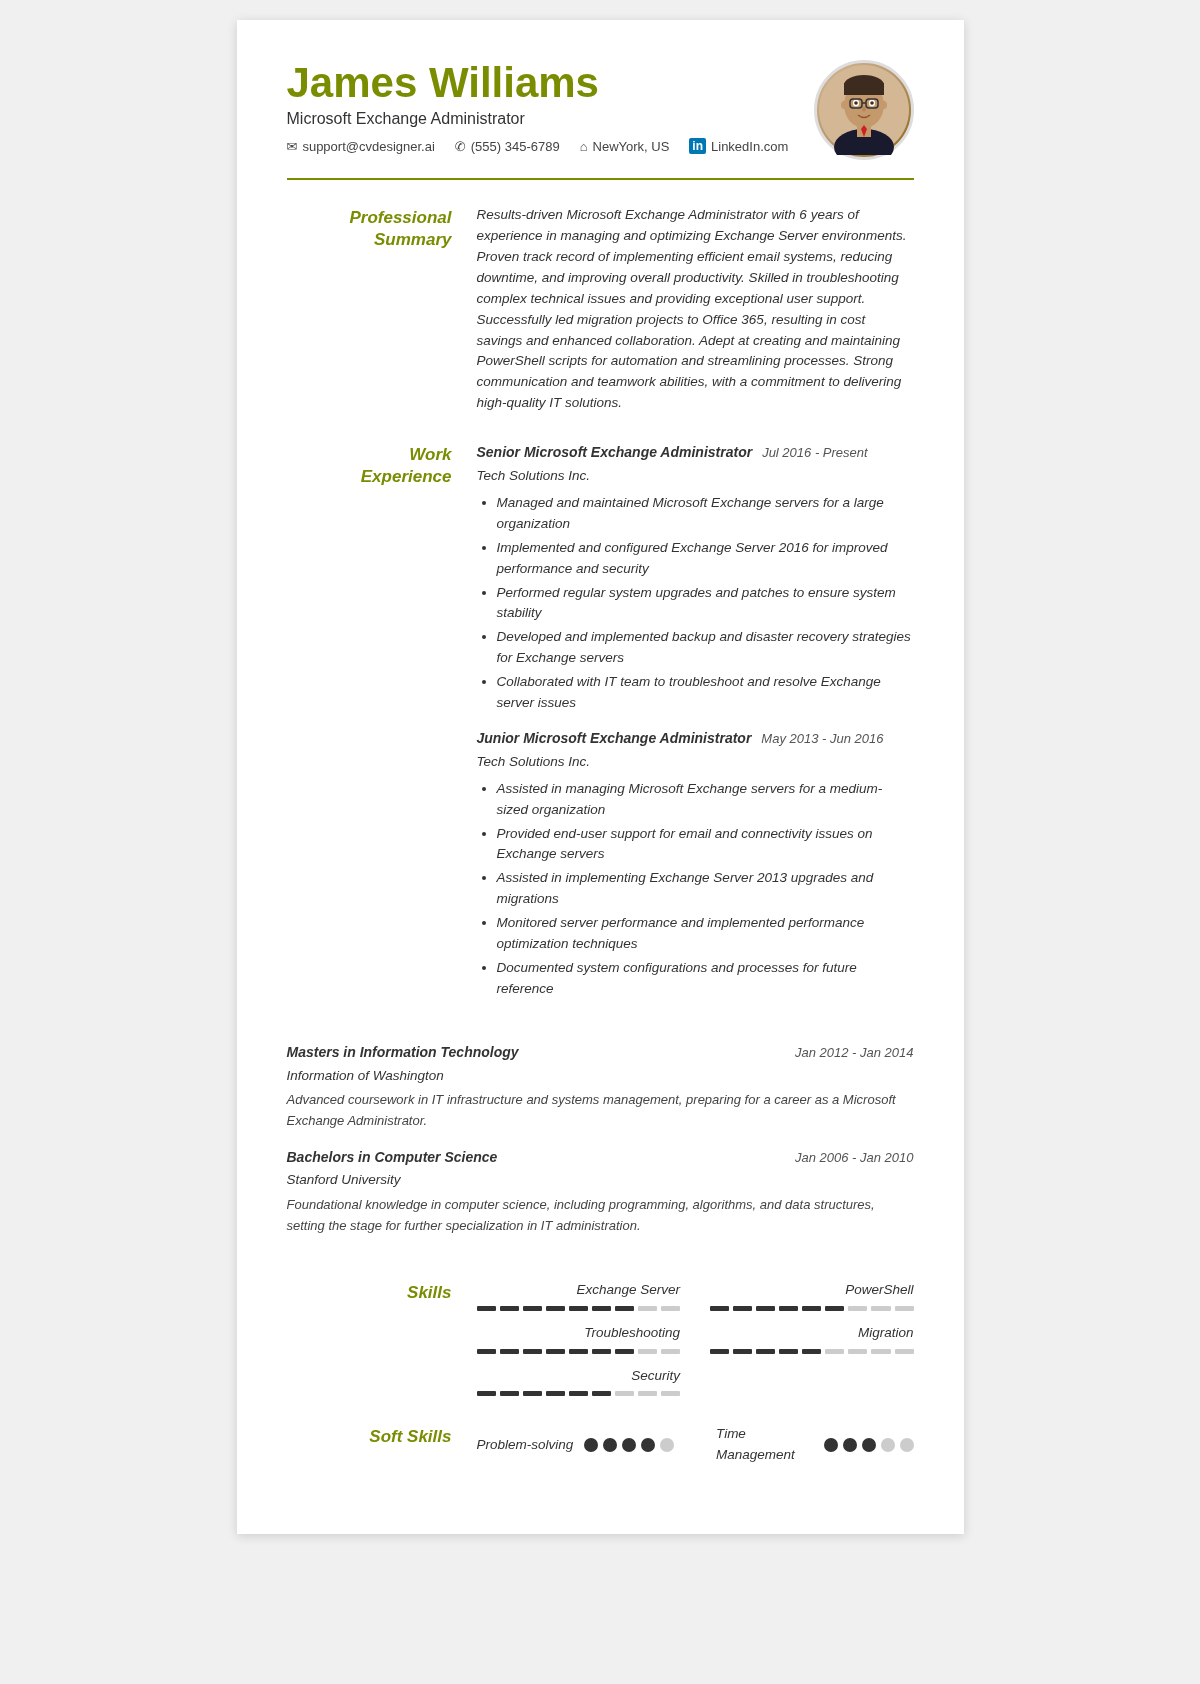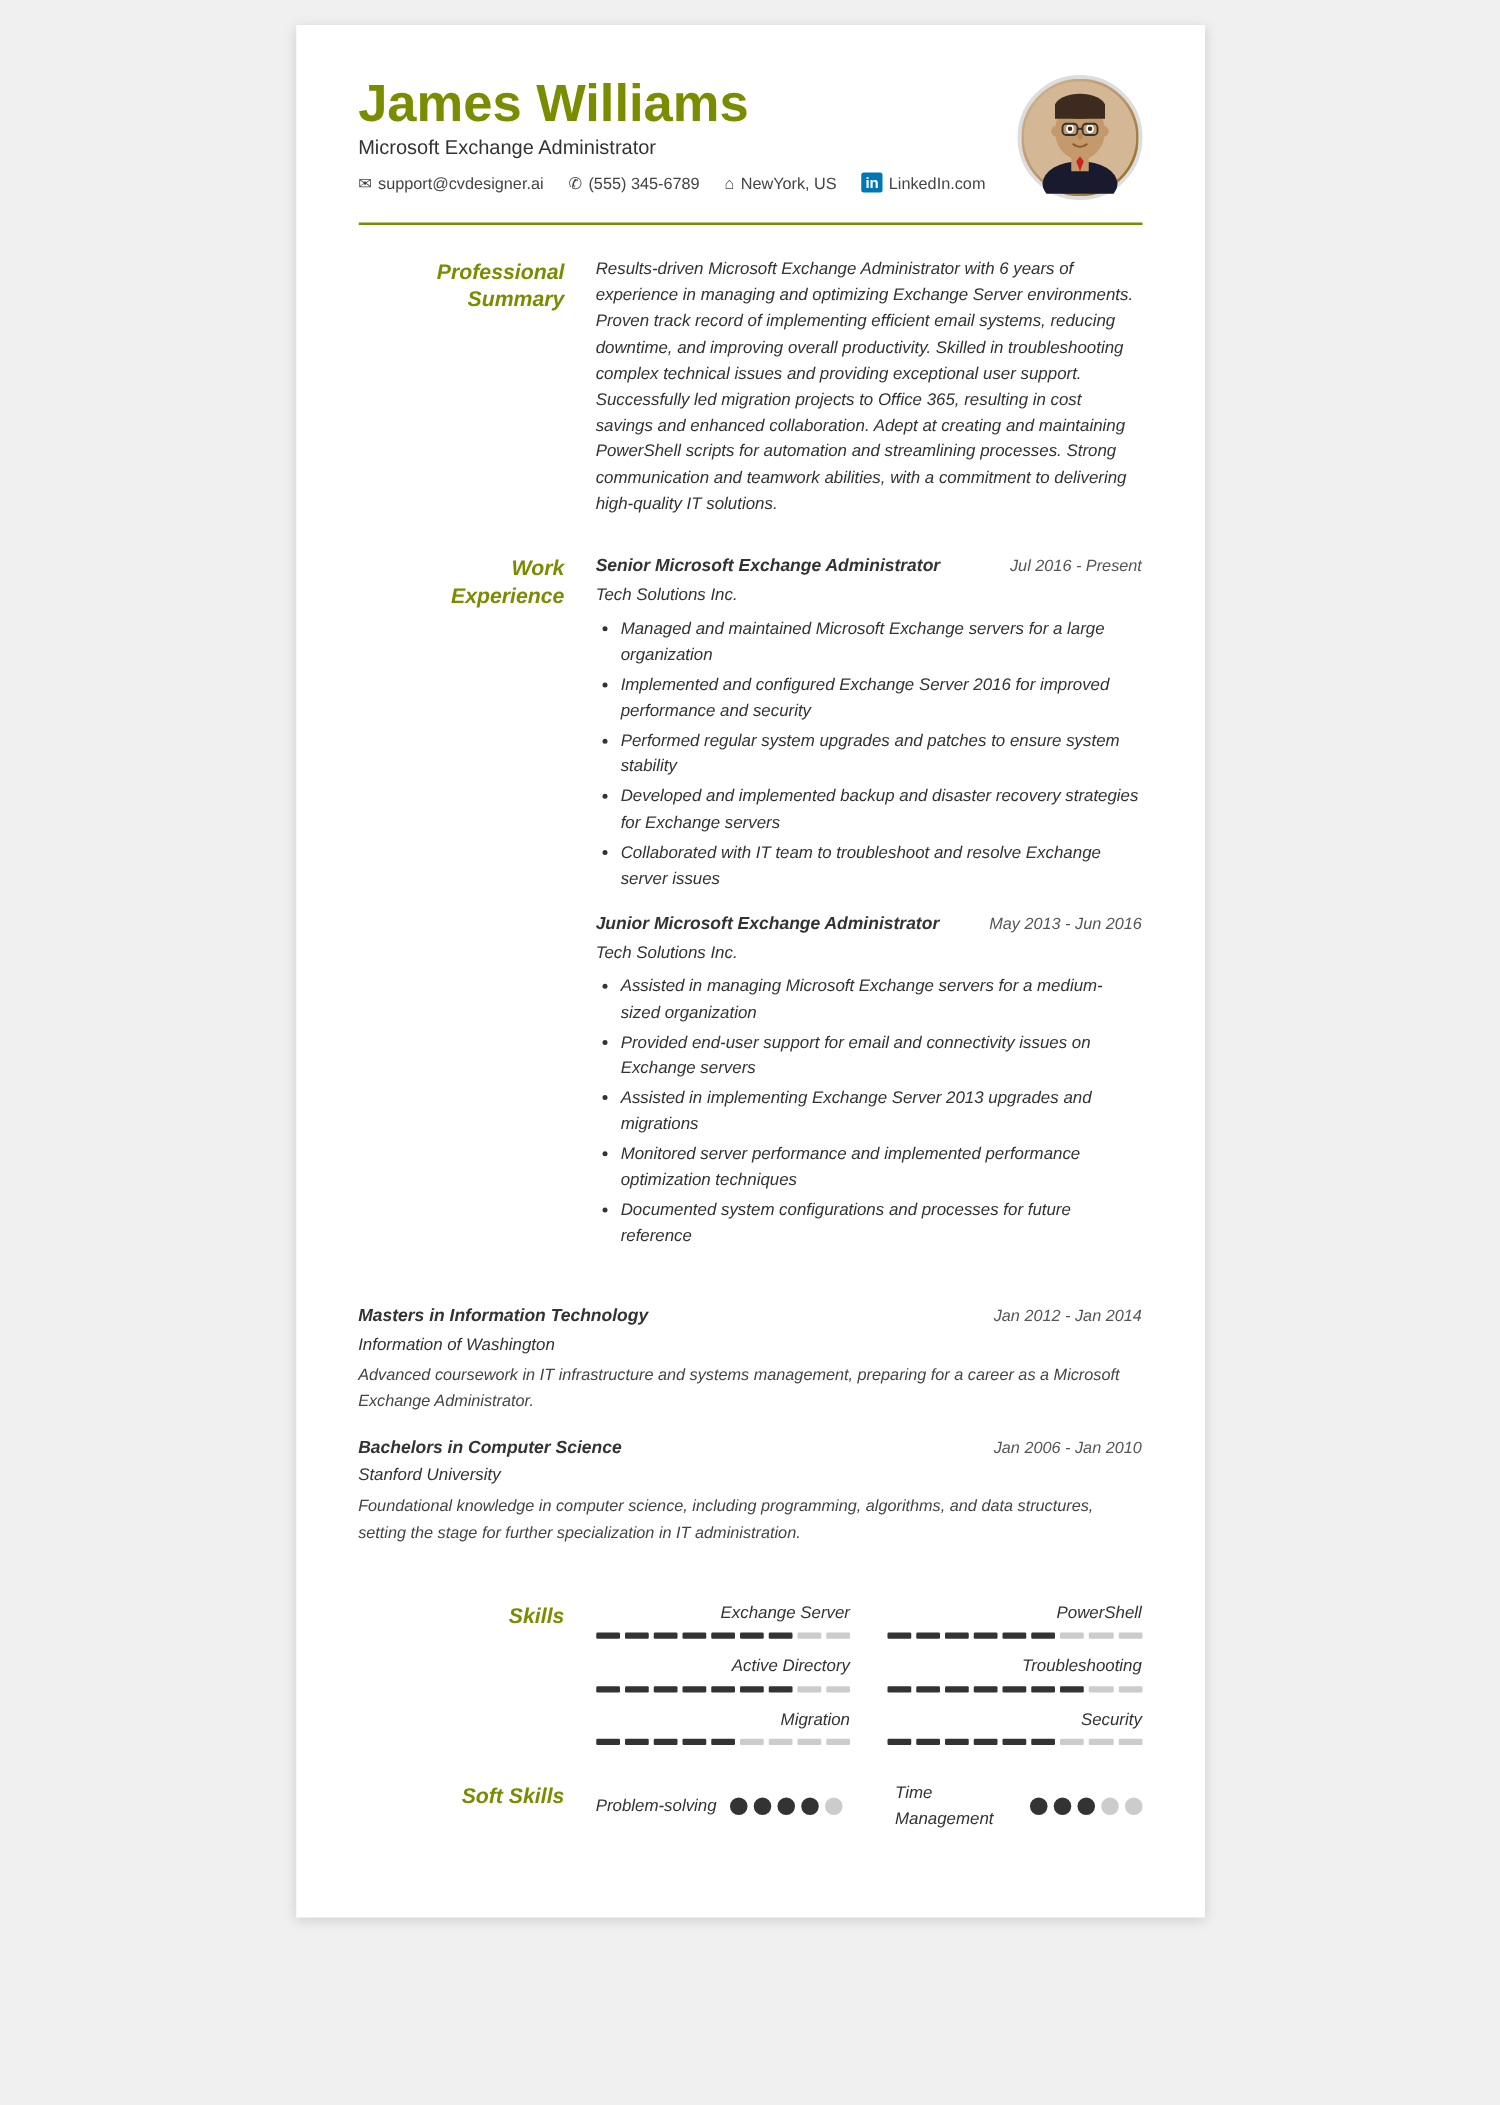--- a/index.html
+++ b/index.html
@@ -84,21 +84,20 @@
     }
     .section-content {
       flex: 1;
       font-size: 13.5px;
       color: #333;
       line-height: 1.55;
     }
     
     .job-header {
       display: flex;
-      justify-content: space-between;
       align-items: baseline;
       margin-bottom: 2px;
     }
     .job-title {
       font-weight: bold;
       font-size: 14px;
     }
     .job-date {
       font-size: 13px;
       color: #555;
@@ -348,34 +347,20 @@
             <div class="skill-seg filled"></div>
             <div class="skill-seg filled"></div>
             <div class="skill-seg filled"></div>
             <div class="skill-seg filled"></div>
             <div class="skill-seg empty"></div>
             <div class="skill-seg empty"></div>
             <div class="skill-seg empty"></div>
           </div>
         </div>
 
-        <div class="skill-item">
-          <div class="skill-name">Active Directory</div>
-          <div class="skill-bar-segments">
-            <div class="skill-seg filled"></div>
-            <div class="skill-seg filled"></div>
-            <div class="skill-seg filled"></div>
-            <div class="skill-seg filled"></div>
-            <div class="skill-seg filled"></div>
-            <div class="skill-seg filled"></div>
-            <div class="skill-seg filled"></div>
-            <div class="skill-seg empty"></div>
-            <div class="skill-seg empty"></div>
-          </div>
-        </div>
 
         <div class="skill-item">
           <div class="skill-name">Troubleshooting</div>
           <div class="skill-bar-segments">
             <div class="skill-seg filled"></div>
             <div class="skill-seg filled"></div>
             <div class="skill-seg filled"></div>
             <div class="skill-seg filled"></div>
             <div class="skill-seg filled"></div>
             <div class="skill-seg filled"></div>

